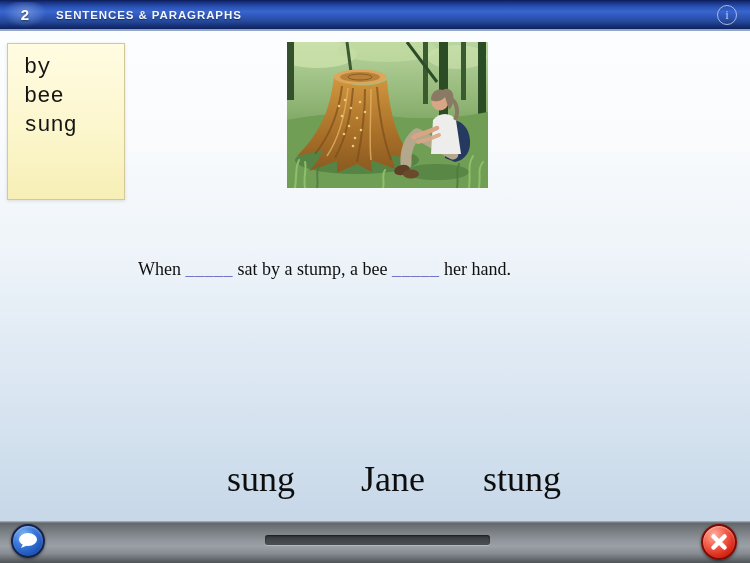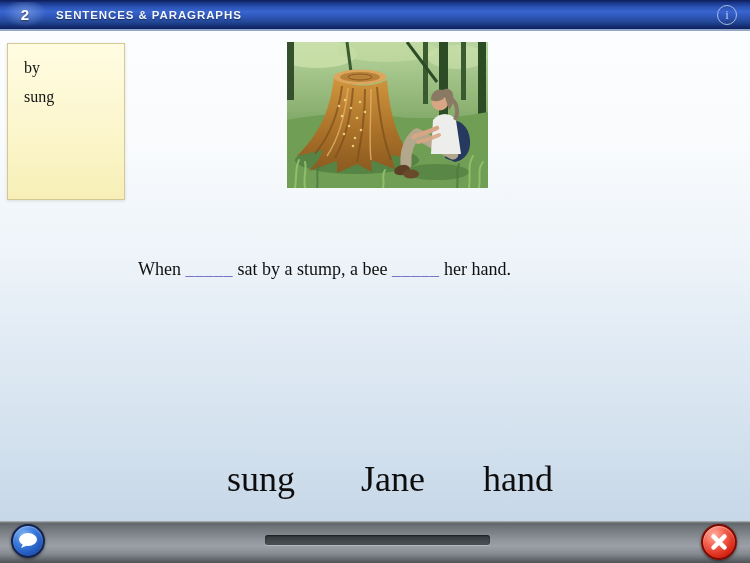--- a/index.html
+++ b/index.html
@@ -33,21 +33,21 @@
     font-size:13px;font-style:normal;cursor:pointer;background:transparent;padding:0;
   }
   
   .word-note{
     position:absolute;left:7px;top:43px;width:118px;height:157px;box-sizing:border-box;
     background:linear-gradient(180deg,#fffce2 0%,#fcf6cd 55%,#f7efb6 100%);
     border:1px solid #d4c996;box-shadow:0 1px 3px rgba(90,90,60,.18);
     padding:9px 0 0 16px;
   }
   .word-note .word{
-    font-family:Liberation Serif, serif;font-size:16px;line-height:29px;color:#141414;
+    font-family:Liberation Mono, monospace;font-size:22px;line-height:29px;color:#141414;
   }
   
   .illus{position:absolute;left:287px;top:42px;width:201px;height:146px;margin:0;}
   .illus svg{display:block;}
   
   .sentence{
     position:absolute;left:138px;top:254px;margin:0;white-space:nowrap;
     font-family:"Liberation Serif",serif;font-size:18px;line-height:30px;color:#101010;
   }
   .blank{color:#6e6ec6;letter-spacing:.5px;}
@@ -93,20 +93,21 @@
     </div>
     <div class="bar-title">SENTENCES &amp; PARAGRAPHS</div>
     <button class="info-btn">
       <span>i</span>
     </button>
   </header>
   <div class="titlebar-divider"></div>
 
   <aside class="word-note">
     <div class="word">by</div>
+    <div class="word">bee</div>
     <div class="word">sung</div>
   </aside>
 
   <figure class="illus" aria-label="Girl with a backpack sitting on the grass beside a large tree stump in a forest, with bees flying near the stump">
     <svg width="201" height="146" viewBox="0 0 201 146">
       <defs>
         <linearGradient id="bgG" x1="0" y1="0" x2="0" y2="1">
           <stop offset="0" stop-color="#b9d6a0"></stop>
           <stop offset="0.45" stop-color="#8db272"></stop>
           <stop offset="0.75" stop-color="#679455"></stop>
@@ -183,21 +184,21 @@
         <path d="M30,146 C32,136 28,132 32,124"></path>
         <path d="M170,146 C172,134 168,130 172,122"></path>
       </g>
     </svg>
   </figure>
 
   <p class="sentence"><span>When</span> <span class="blank">_____</span> <span>sat by a stump, a bee</span> <span class="blank">_____</span> <span>her hand.</span></p>
 
   <span class="choice choice-0">sung</span>
   <span class="choice choice-1">Jane</span>
-  <span class="choice choice-2">hand</span>
+  <span class="choice choice-2">stung</span>
 
   <footer class="toolbar"></footer>
 
   <button class="speech-btn">
     <svg width="24" height="24" viewBox="0 0 24 24">
       <ellipse cx="12" cy="10.5" rx="9" ry="6.5" fill="#ffffff"></ellipse>
       <path d="M7,15 L5,19 L11,16.5 Z" fill="#ffffff"></path>
     </svg>
   </button>
 

